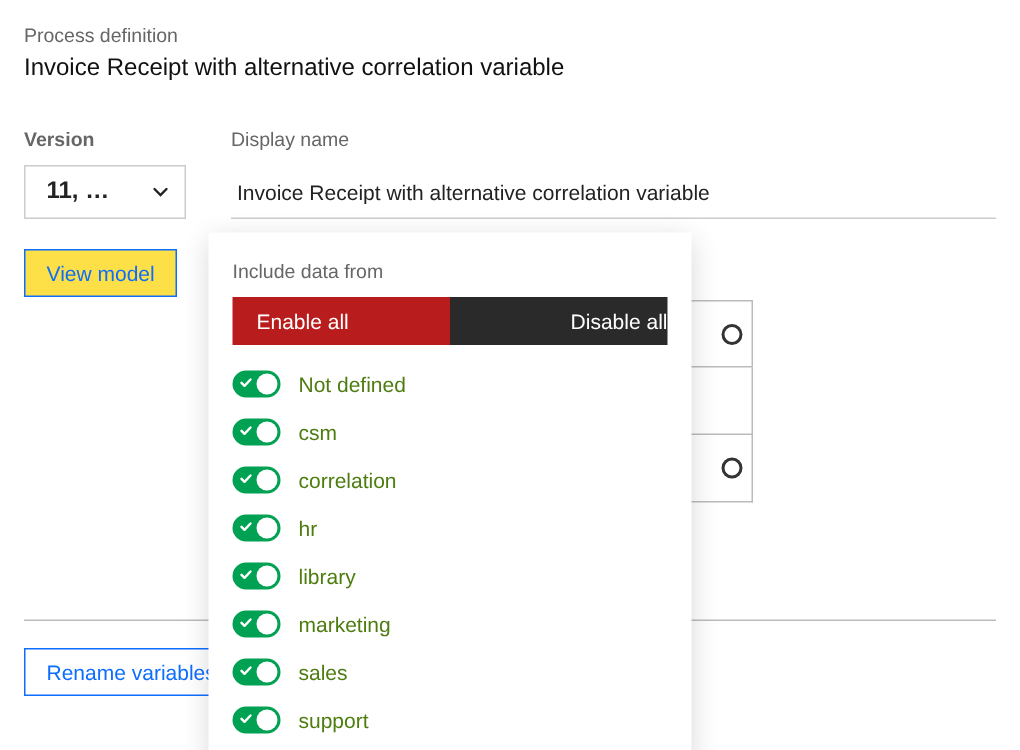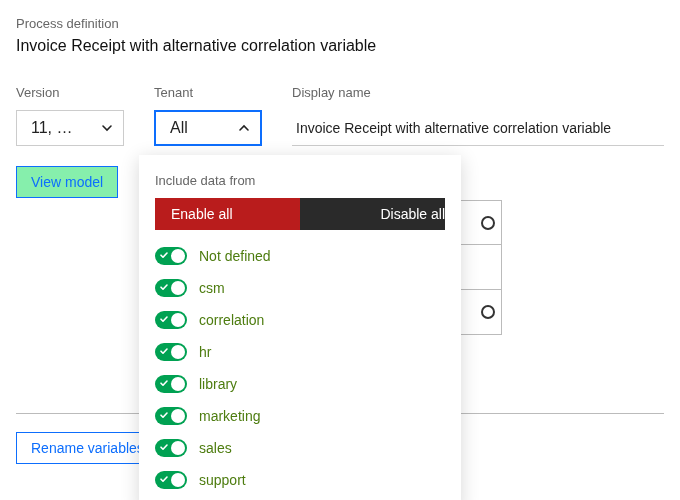--- a/index.html
+++ b/index.html
@@ -61,21 +61,21 @@
     padding: 0 4px;
     outline: none;
     color: #222;
   }
   .view-model-row { margin-top: 6px; }
   .btn-outline {
     height: 32px;
     padding: 0 14px;
     border: 1px solid #0d6efd;
     color: #0d6efd;
-    background: #86efac;
+    background: #fde047;
     font-size: 14px;
     cursor: pointer;
   }
   .bottom-rule {
     position: absolute;
     left: 16px;
     right: 16px;
     top: 413px;
     height: 1px;
     background: #bbb;
@@ -179,43 +179,32 @@
 
 </style>
 </head>
 <body>
 
 <div class="page">
   <div class="section-label">Process definition</div>
   <div class="proc-title">Invoice Receipt with alternative correlation variable</div>
 
   <div class="fields-row">
-    <div class="field" style="width:108px;">
+    <div class="field" style="width:108px;font-weight:bold;">
       <div class="field-label">Version</div>
       <div class="select version">
         <span class="select-val">11, …</span>
         <span class="chevron">
           <svg width="12" height="12" viewBox="0 0 12 12">
               <path d="M2 4l4 4 4-4" stroke="#222" stroke-width="1.6" fill="none" stroke-linecap="round"></path>
             </svg>
         </span>
       </div>
     </div>
 
-    <div class="field" style="width:108px;">
-      <div class="field-label">Tenant</div>
-      <div class="select tenant">
-        <span class="select-val">All</span>
-        <span class="chevron">
-          <svg width="12" height="12" viewBox="0 0 12 12">
-              <path d="M2 8l4-4 4 4" stroke="#222" stroke-width="1.6" fill="none" stroke-linecap="round"></path>
-            </svg>
-        </span>
-      </div>
-    </div>
 
     <div class="field display-name-wrap">
       <div class="field-label">Display name</div>
       <input class="display-name-input" type="text" value="Invoice Receipt with alternative correlation variable" style="">
     </div>
   </div>
 
   <div class="view-model-row">
     <button class="btn-outline">View model</button>
   </div>

